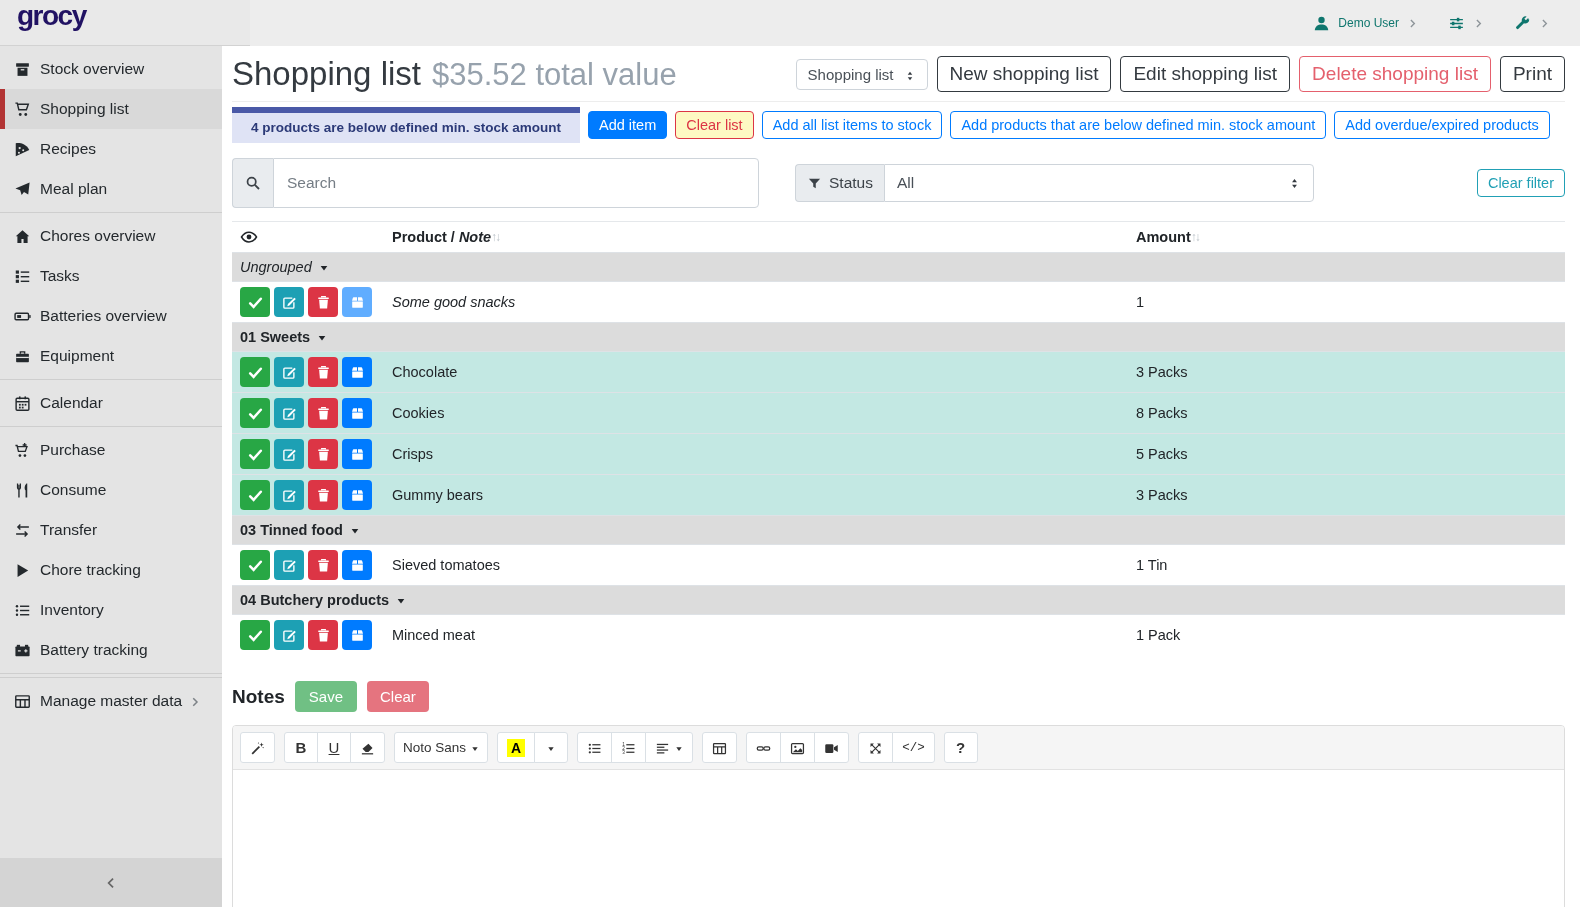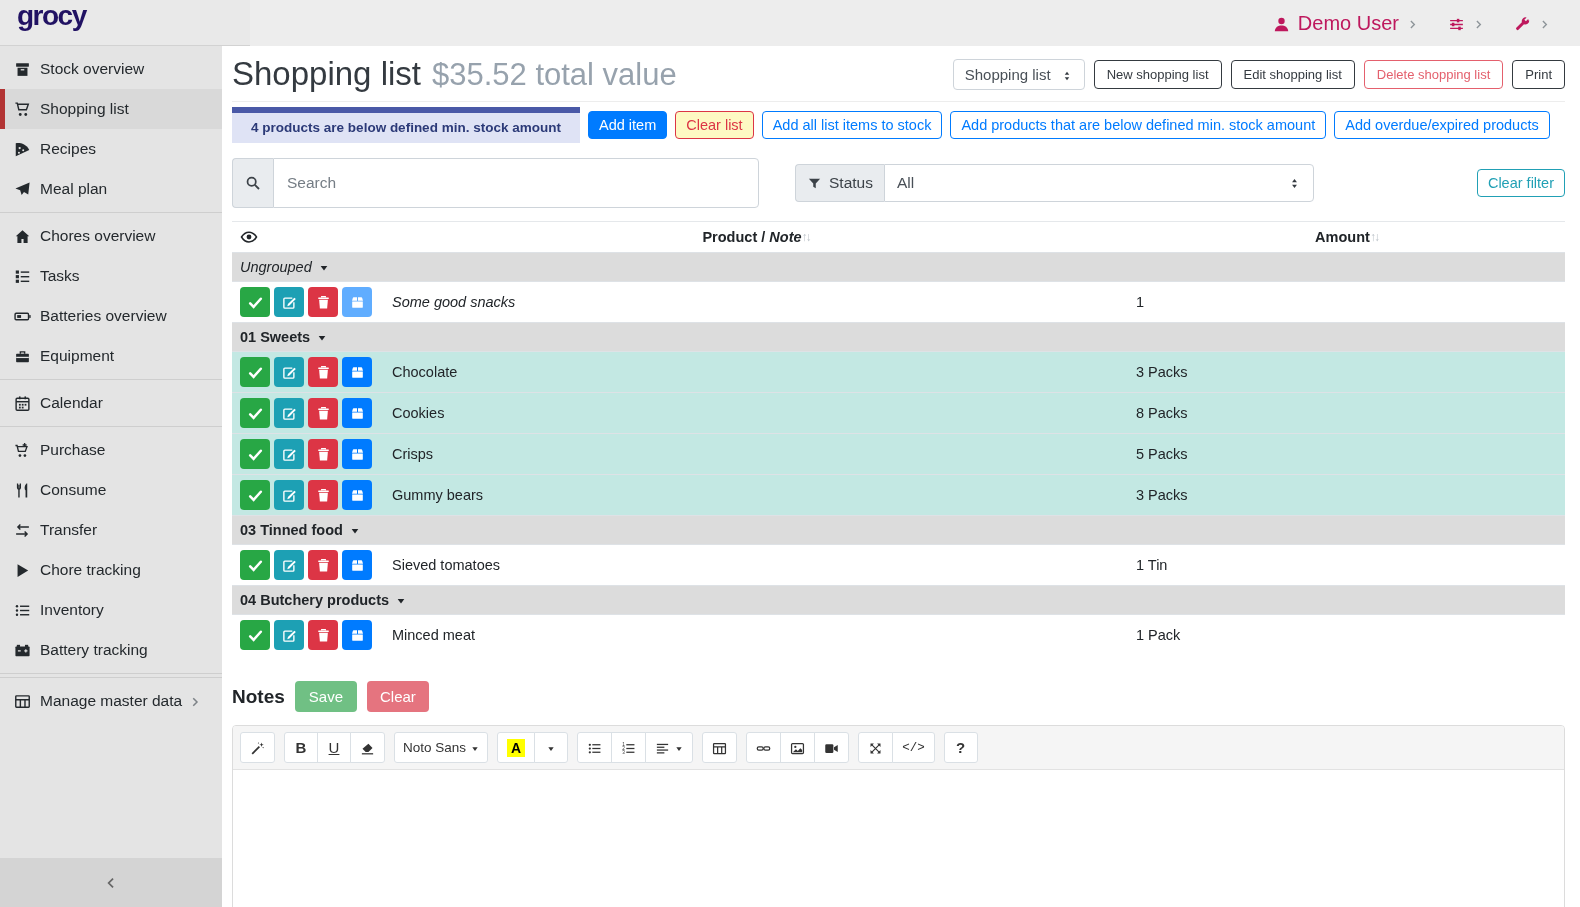--- a/index.html
+++ b/index.html
@@ -9,21 +9,21 @@
     font-family:"Liberation Sans", sans-serif;
     color:#212529; background:#fff;
   }
   .svgi { width:16px; height:16px; display:inline-block; vertical-align:middle; }
 
   
   .topbar { height:46px; background:#ededed; display:flex; }
   .topbar-left { width:250px; display:flex; align-items:flex-start; padding-left:17px; border-bottom:1px solid #d2d2d2; background:#e9e9e9; }
   .logo { font-size:28px; font-weight:800; color:#211263; letter-spacing:-1.5px; }
   .topbar-right { flex:1; display:flex; align-items:center; justify-content:flex-end; gap:30px; padding-right:30px; }
-  .top-item { display:flex; align-items:center; gap:8px; font-size:20px; color:#be185d; cursor:pointer; }
+  .top-item { display:flex; align-items:center; gap:8px; font-size:12px; color:#0f766e; cursor:pointer; }
   .top-item .svgi { width:17px; height:17px; }
   .top-chev { color:#8d9499; }
   .top-chev .svgi { width:11px; height:11px; }
 
   
   .shell { display:flex; height:861px; }
   .sidebar { width:222px; background:#e4e4e4; display:flex; flex-direction:column; flex-shrink:0; }
   .nav { flex:1; padding-top:3px; overflow:hidden; }
   .side-item { height:40px; display:flex; align-items:center; padding:0 12px 0 14px; font-size:15.5px; color:#24292d; cursor:pointer; }
   .side-item .svgi { width:17px; height:17px; margin-right:9px; flex-shrink:0; }
@@ -35,21 +35,21 @@
   .side-collapse { height:49px; background:#d4d4d4; display:flex; align-items:center; justify-content:center; color:#666; cursor:pointer; }
   .side-collapse .svgi { width:14px; height:14px; }
 
   
   .main { flex:1; padding:0 15px 0 10px; overflow:hidden; }
   .page-head { display:flex; align-items:center; justify-content:space-between; padding:9px 0 8px; border-bottom:1px solid #ededed; }
   .title-wrap { display:flex; align-items:baseline; }
   .title { font-size:33px; color:#343a40; }
   .subtitle { font-size:31px; color:#97a2ad; margin-left:11px; font-weight:400; }
   .head-actions { display:flex; gap:9px; align-items:center; }
-  .btn { border-radius:4px; font-size:13px; padding:6px 12px; background:#fff; border:1px solid #343a40; color:#343a40; cursor:pointer; font-family:inherit; white-space:nowrap; }
+  .btn { border-radius:4px; font-size:19px; padding:6px 12px; background:#fff; border:1px solid #343a40; color:#343a40; cursor:pointer; font-family:inherit; white-space:nowrap; }
   .btn-outline-danger { border-color:#e4606d; color:#e4606d; }
   .select-plain { border:1px solid #ced4da; color:#495057; display:inline-flex; align-items:center; gap:10px; border-radius:4px; padding:6px 11px; background:#fff; font-size:15px; cursor:pointer; }
   .select-plain .svgi { width:12px; height:12px; color:#343a40; }
 
   
   .action-row { display:flex; align-items:center; gap:8px; margin-top:5px; }
   .minstock-banner { width:348px; flex-shrink:0; background:#dfe3f5; border-top:6px solid #4a59a7; color:#2c3a78; font-weight:700; font-size:13.5px; text-align:center; padding:7px 4px 8px; }
   .btn-sm { border-radius:4px; font-size:14.5px; padding:5px 10px; cursor:pointer; font-family:inherit; white-space:nowrap; }
   .btn-primary { background:#007bff; border:1px solid #007bff; color:#fff; }
   .btn-outline-red { background:#fef9c3; border:1px solid #dc3545; color:#dc3545; }
@@ -65,21 +65,21 @@
   .status-group { display:flex; height:38px; width:519px; margin-left:36px; }
   .status-addon { background:#e9ecef; border:1px solid #ced4da; border-right:0; border-radius:4px 0 0 4px; display:flex; align-items:center; gap:7px; padding:0 11px; color:#3c4248; font-size:15.5px; }
   .status-addon .svgi { width:15px; height:15px; }
   .status-select { flex:1; border:1px solid #ced4da; border-radius:0 4px 4px 0; display:flex; align-items:center; justify-content:space-between; padding:0 12px; font-size:15.5px; color:#495057; background:#fff; cursor:pointer; }
   .status-select .svgi { width:13px; height:13px; color:#343a40; }
   .clear-filter { margin-left:auto; color:#21a0b5; border:1px solid #21a0b5; border-radius:4px; padding:5px 10px; font-size:14.5px; background:#fff; cursor:pointer; font-family:inherit; }
 
   
   table.list { width:100%; border-collapse:collapse; margin-top:13px; }
   table.list th { text-align:left; font-size:14.5px; padding:6px 8px; border-top:1px solid #e5e8eb; border-bottom:1px solid #dee2e6; color:#212529; }
-  th .th-flex { display:flex; align-items:center; justify-content:center; }
+  th .th-flex { display:flex; align-items:center; justify-content:flex-start; }
   .sort-glyph { font-size:12px; color:#bcc3c9; letter-spacing:-2px; }
   .eye-head { color:#6c757d; }
   .eye-head .svgi { width:18px; height:18px; }
   td { border-top:1px solid #dee2e6; padding:5px 8px; font-size:14.5px; color:#212529; }
   tr.group-row td { background:#dcdcdc; padding:6px 8px; font-size:14.5px; }
   tr.group-row .gname { font-weight:700; }
   tr.group-row.g-italic .gname { font-weight:400; font-style:italic; }
   tr.group-row .svgi { width:10px; height:10px; margin-left:7px; }
   tr.item-row.hl td { background:#c3e8e3; }
   td.actions-cell { white-space:nowrap; padding:5px 8px; }

